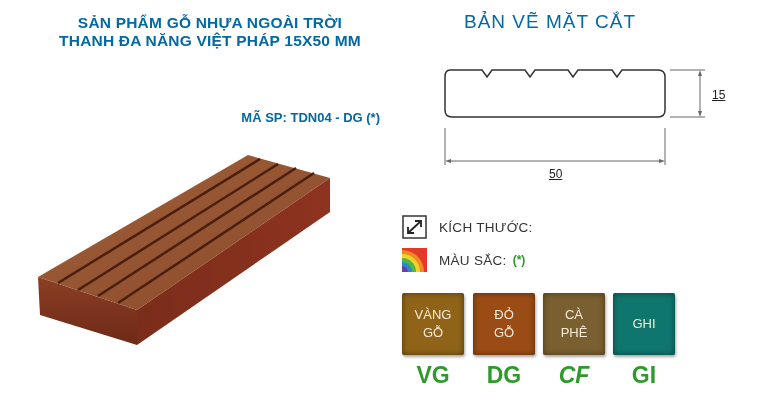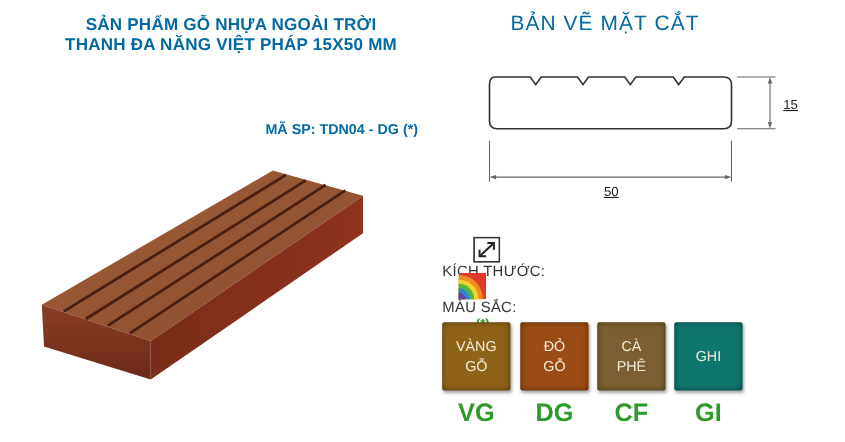--- a/index.html
+++ b/index.html
@@ -6,21 +6,21 @@
   body{width:768px;height:402px;position:relative;overflow:hidden;font-family:"Liberation Sans",sans-serif;}
   .green{color:#0369a1;}
   .title{position:absolute;left:40px;width:340px;text-align:center;font-weight:bold;font-size:15.5px;line-height:18px;letter-spacing:0.2px;}
   .t1{top:14px;}
   .t2{top:32px;}
   .code{position:absolute;left:40px;width:340px;top:78px;text-align:right;font-weight:bold;font-size:13px;margin-top:32px;}
   .drawing-title{position:absolute;left:420px;width:260px;top:11px;text-align:center;font-weight:normal;font-size:19px;letter-spacing:1px;}
   .plank{position:absolute;left:20px;top:140px;width:320px;height:262px;}
   .section{position:absolute;left:430px;top:55px;width:320px;height:140px;}
   .dimlabel{position:absolute;font-size:12px;color:#222;text-decoration:underline;}
-  .spec-row{position:absolute;left:402px;display:flex;align-items:center;flex-direction:column;}
+  .spec-row{position:absolute;left:402px;display:flex;align-items:center;}
   .spec-icon{width:25px;height:24px;margin-right:12px;}
   .spec-label{font-size:13.5px;color:#333;letter-spacing:0.3px;}
   .spec-val{font-size:13.5px;color:#333;letter-spacing:1.5px;margin-left:6px;}
   .spec-star{font-size:12px;font-weight:bold;color:#2e9a2c;margin-left:6px;}
   .swatch{position:absolute;top:293px;width:62px;height:62px;box-shadow:inset 0 0 6px rgba(0,0,0,0.45),1px 2px 3px rgba(0,0,0,0.35);border-radius:2px;display:flex;flex-direction:column;align-items:center;justify-content:center;color:#f3ead8;font-size:13px;line-height:18px;text-align:center;}
   .swcode{position:absolute;top:362px;width:62px;text-align:center;font-weight:bold;font-size:23px;color:#2e9a2c;}
 </style>
 </head>
 <body>
 
@@ -110,14 +110,14 @@
 <div class="swatch" style="left:543px;background:#7a6030;">
   <span>CÀ</span>
   <span>PHÊ</span>
 </div>
 <div class="swatch" style="left:613px;background:#0f766e;">
   <span>GHI</span>
 </div>
 
 <div class="swcode" style="left:402px;">VG</div>
 <div class="swcode" style="left:473px;">DG</div>
-<div class="swcode" style="left:543px;">CF</div>
+<div class="swcode" style="left:543px;font-style:italic;">CF</div>
 <div class="swcode" style="left:613px;">GI</div>
 
 </body></html>

